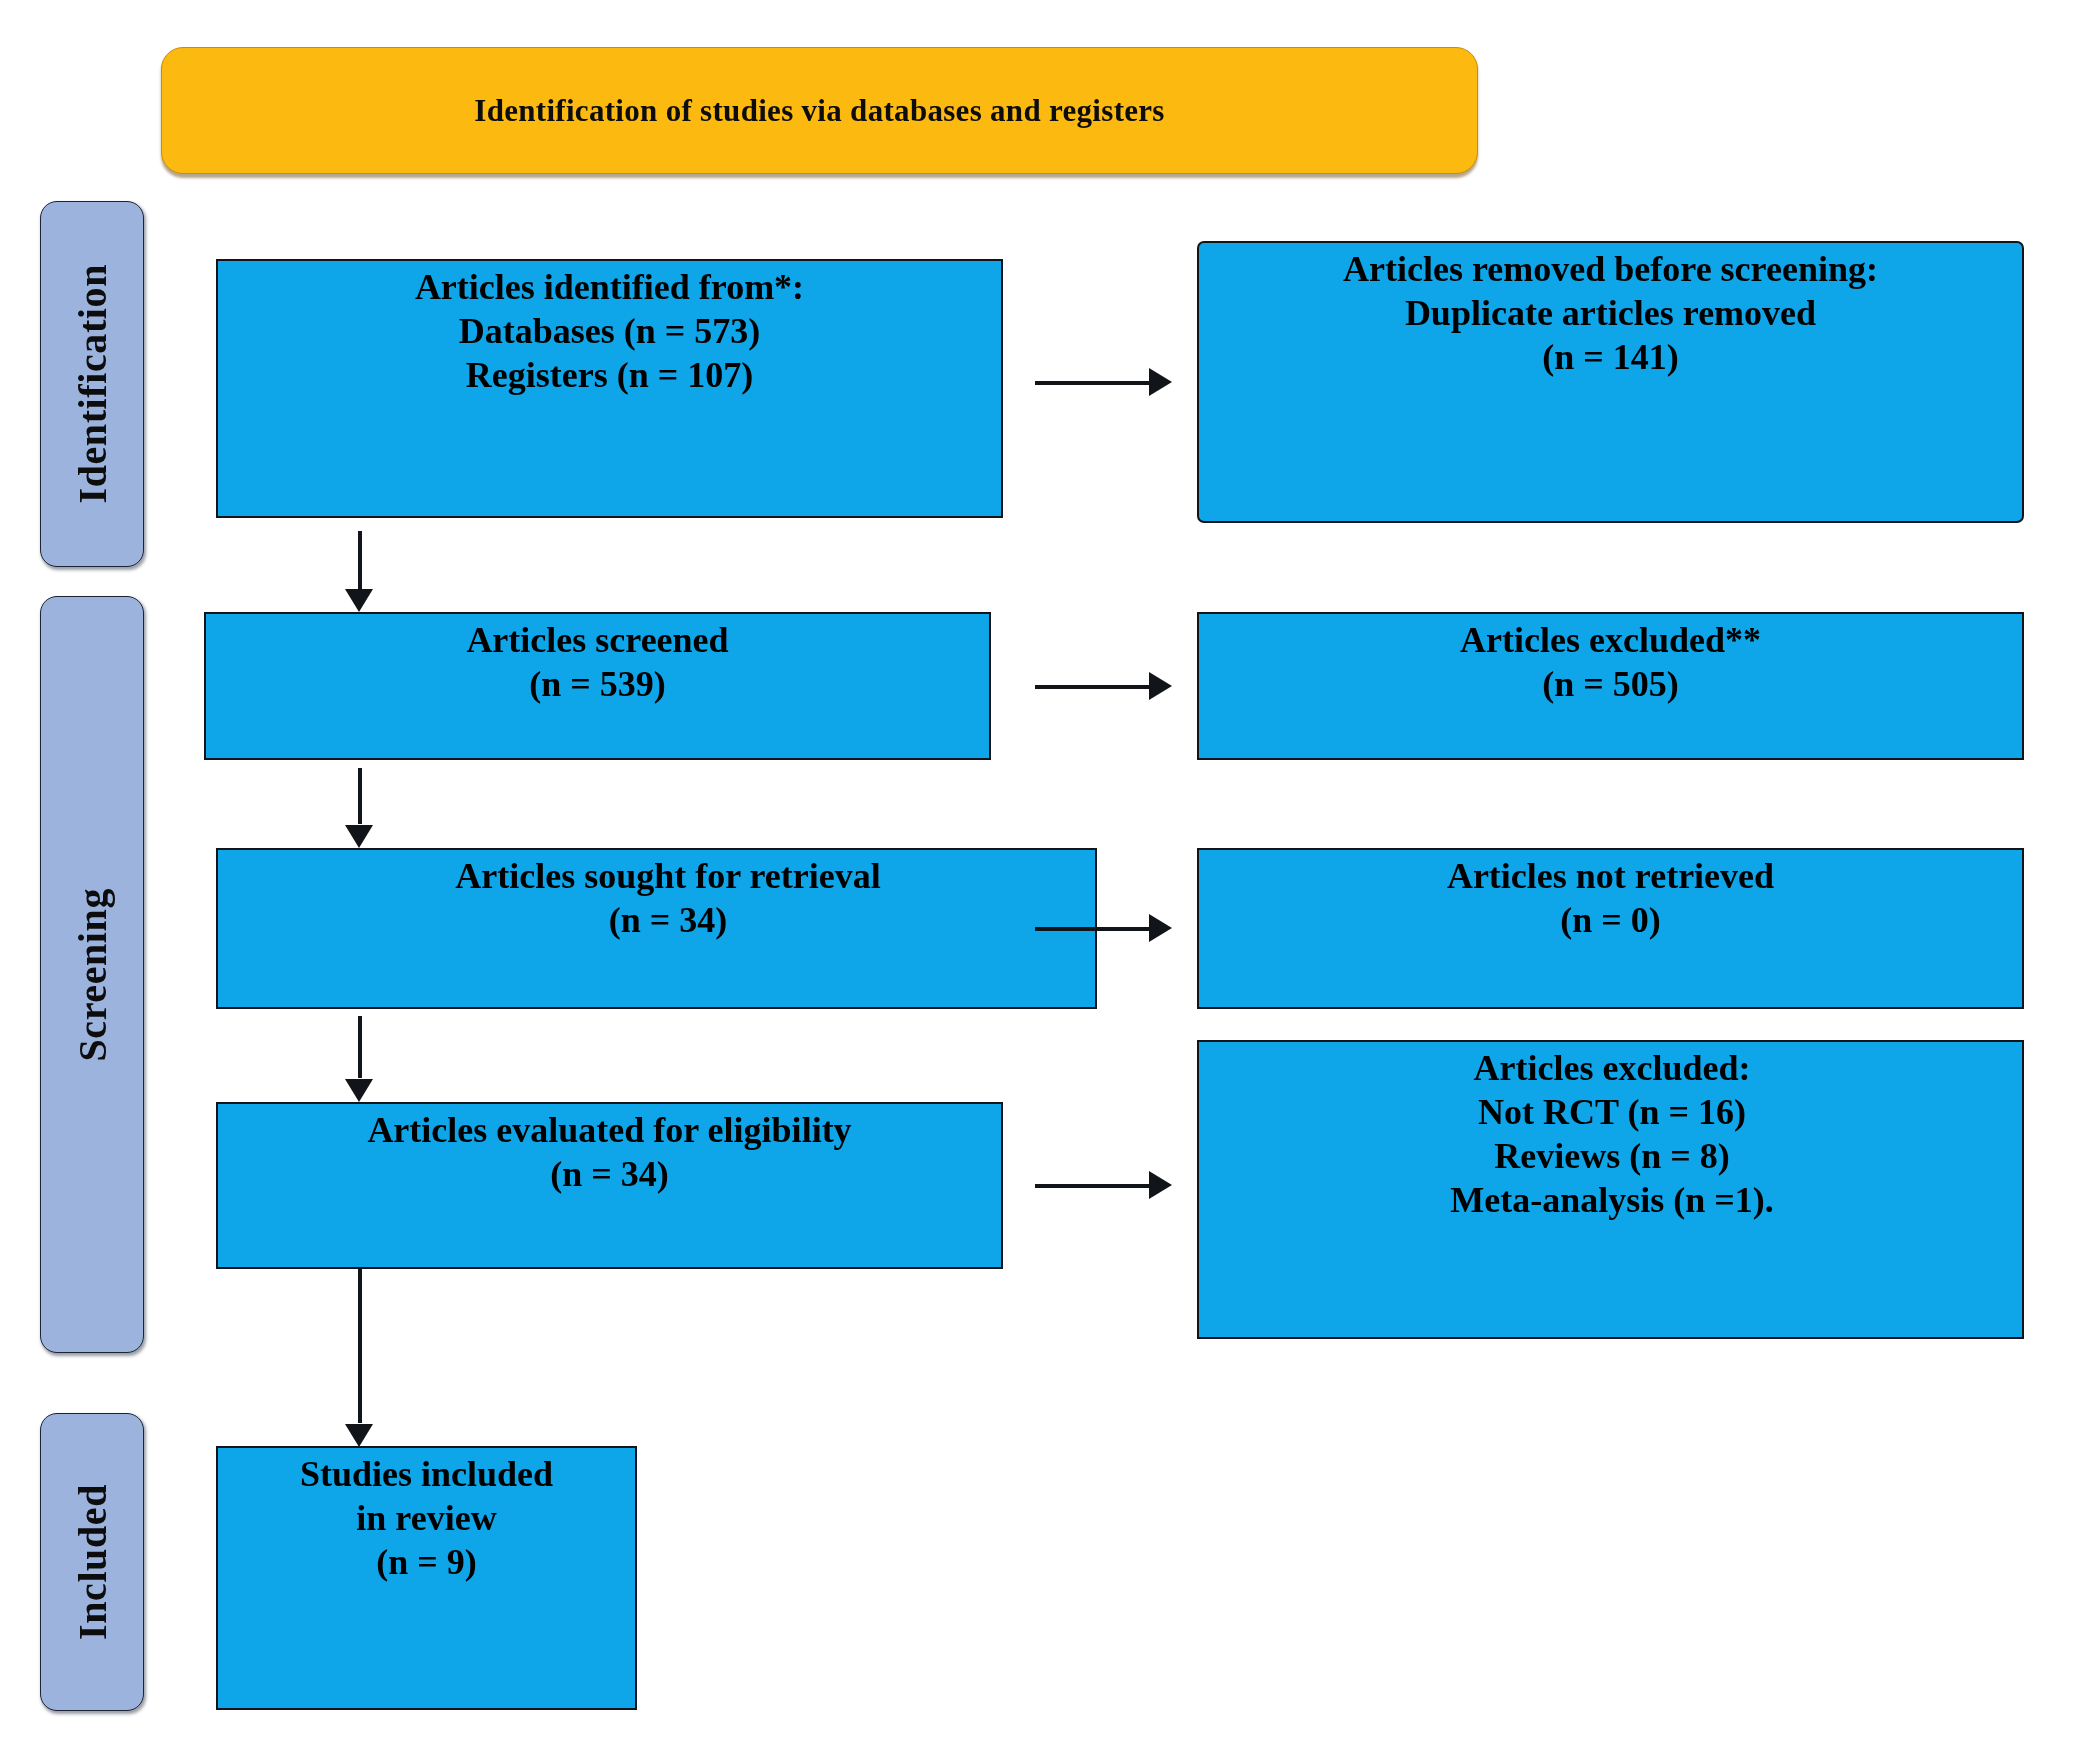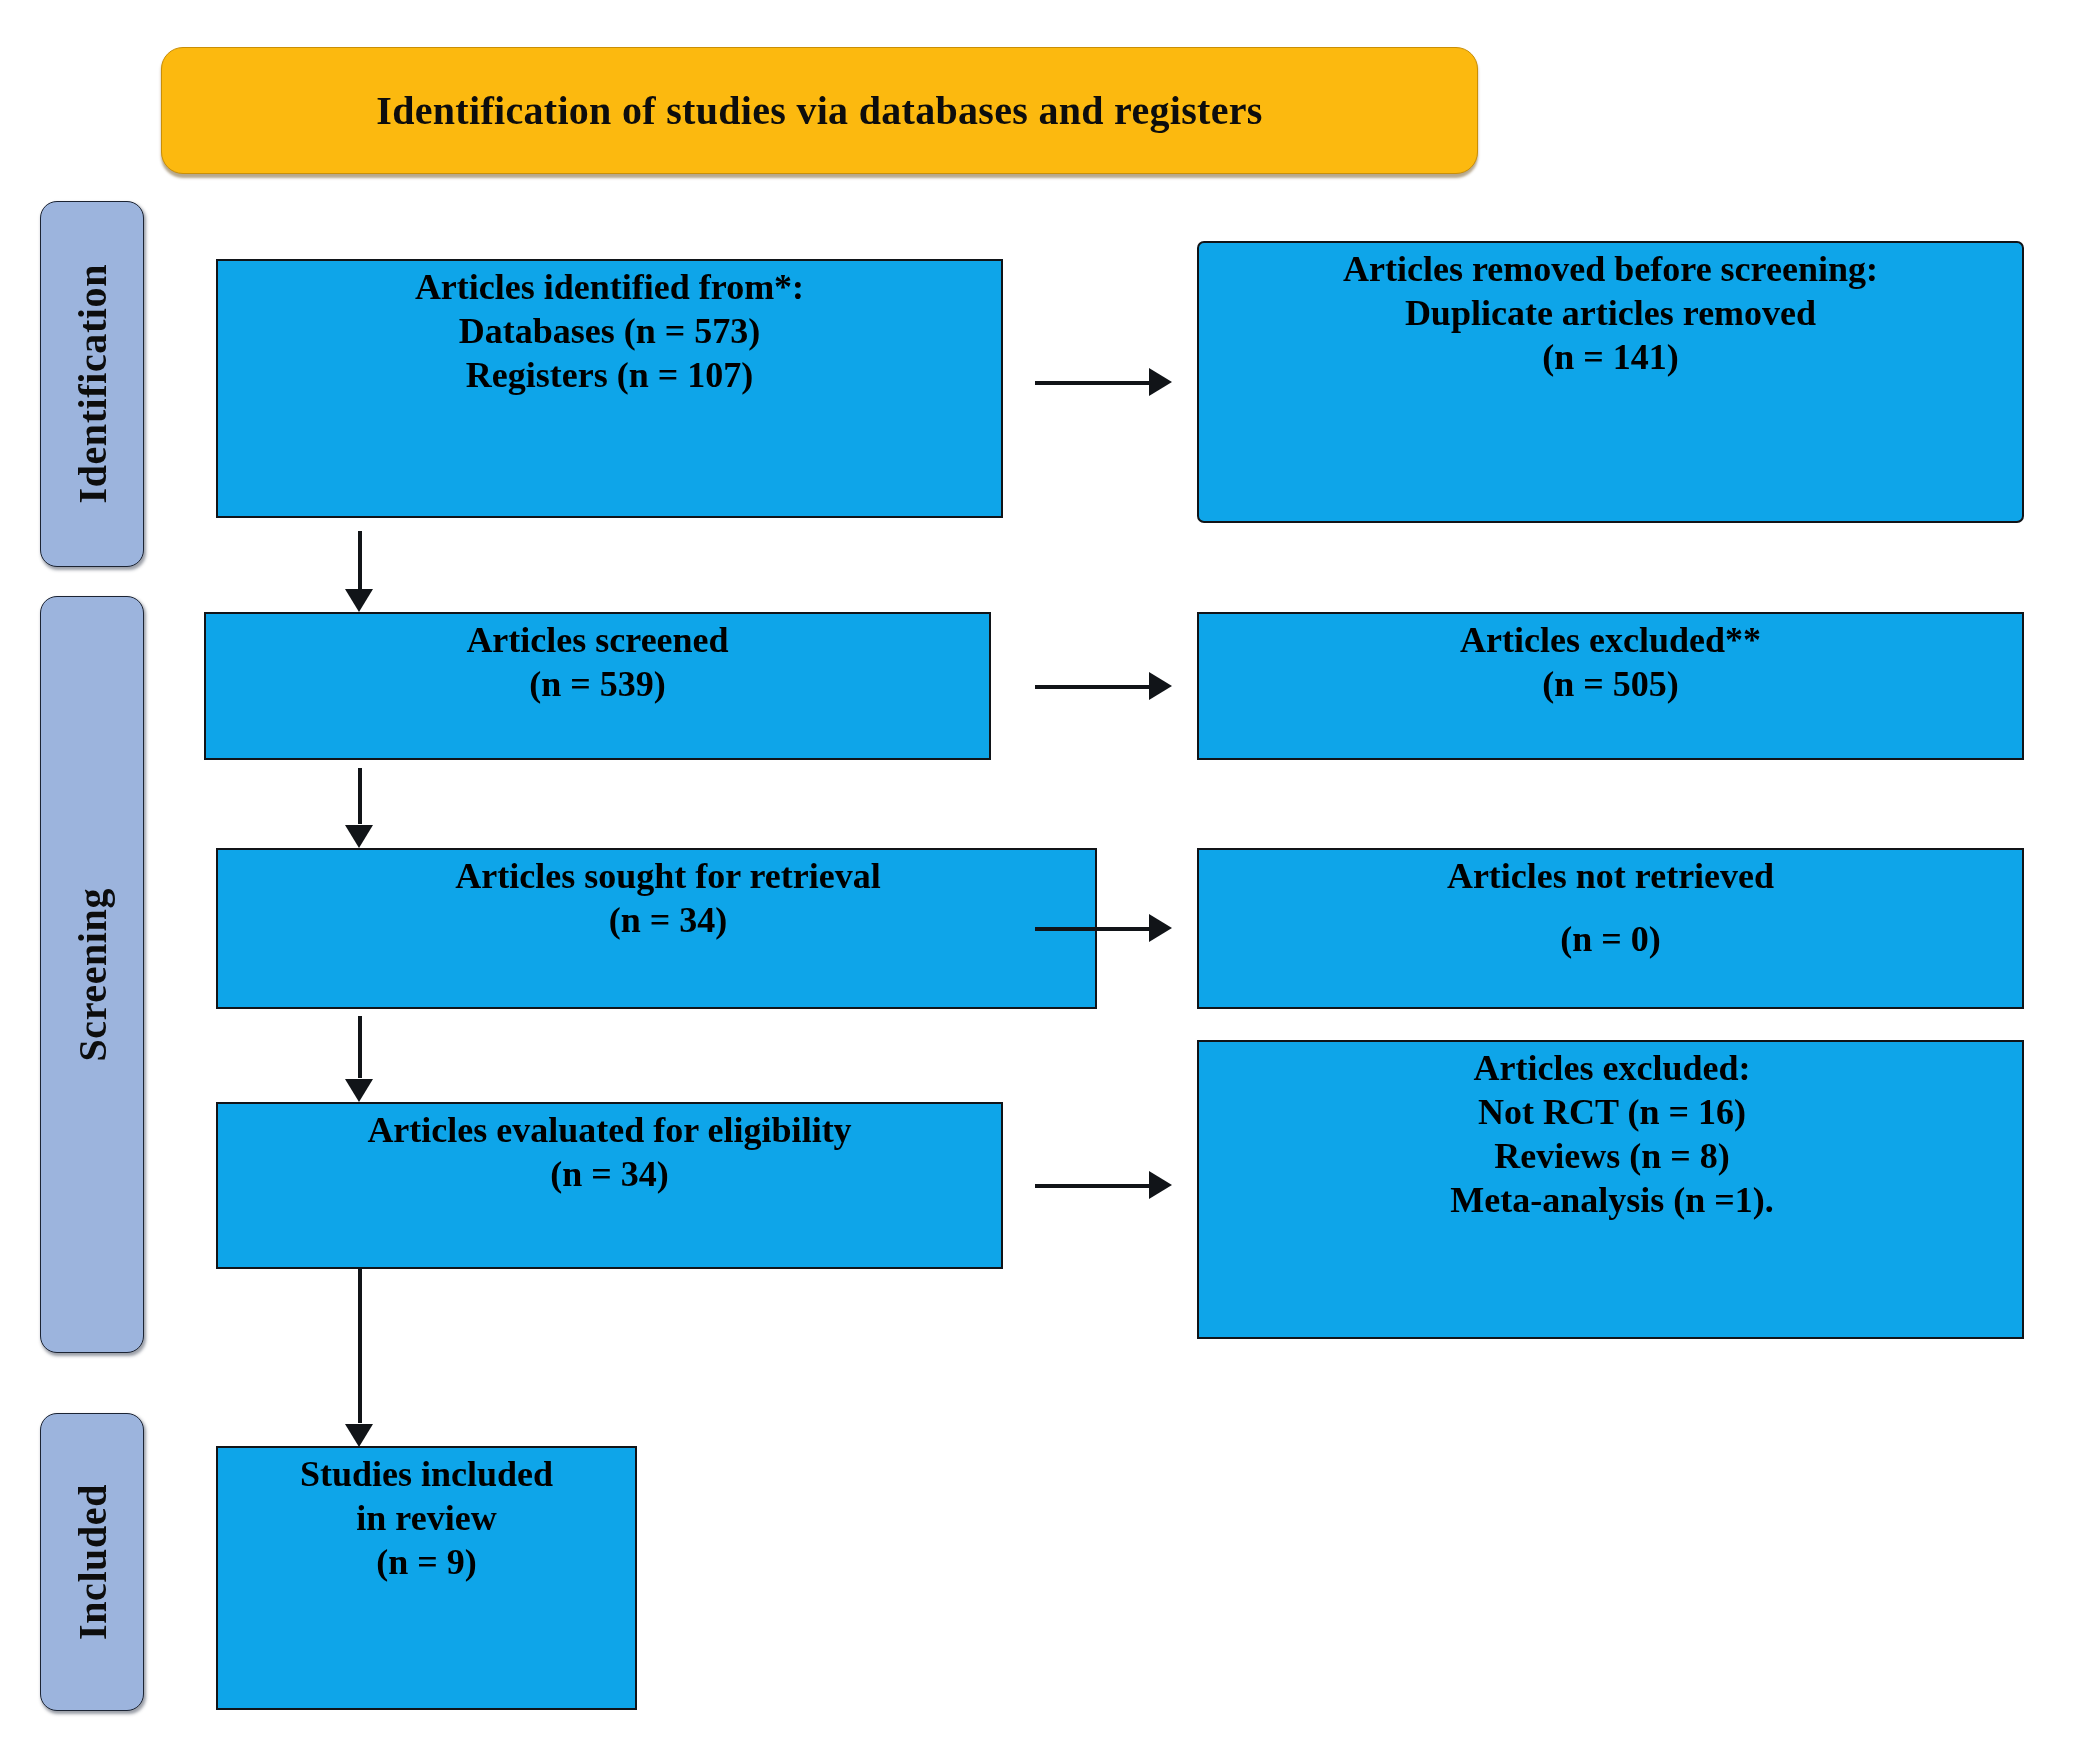--- a/index.html
+++ b/index.html
@@ -30,21 +30,21 @@
     background: #fcb90f;
     border: 1.9px solid #c98e06;
     border-radius: 22px;
     box-shadow: 0 3.2px 2.6px rgba(90,60,0,0.45);
     display: flex;
     align-items: center;
     justify-content: center;
     box-sizing: border-box;
   }
   .banner-text {
-    font-size: 40px;
+    font-size: 31px;
     font-weight: bold;
     color: #0d0d0d;
     letter-spacing: 0.3px;
     white-space: nowrap;
   }
 
   
   .stage {
     position: absolute;
     background: #9cb4dd;
@@ -108,21 +108,21 @@
   
   #box-identified   { left: 216px;  top: 259px;  width: 787px; height: 259px; }
   #box-screened     { left: 204px;  top: 612px;  width: 787px; height: 148px; }
   #box-sought       { left: 216px;  top: 848px; width: 881px; height: 161px; padding-left: 32px; }
   #box-evaluated    { left: 216px;  top: 1102px; width: 787px; height: 167px; }
   #box-included     { left: 216px;  top: 1446px; width: 421px;  height: 264px; }
 
   
   #box-removed      { left: 1197px; top: 241px;  width: 827px; height: 282px; border-radius: 7px; }
   #box-excluded-1   { left: 1197px; top: 612px;  width: 827px; height: 148px; }
-  #box-notretrieved { left: 1197px; top: 848px; width: 827px; height: 161px; gap: 19px; }
+  #box-notretrieved { left: 1197px; top: 848px; width: 827px; height: 161px; }
   #box-excluded-2   { left: 1197px; top: 1040px; width: 827px; height: 299px; padding-left: 12px; }
 
   
   .arrow-v, .arrow-h {
     position: absolute;
   }
   .arrow-v .shaft {
     position: absolute;
     left: 50%;
     top: 0;

